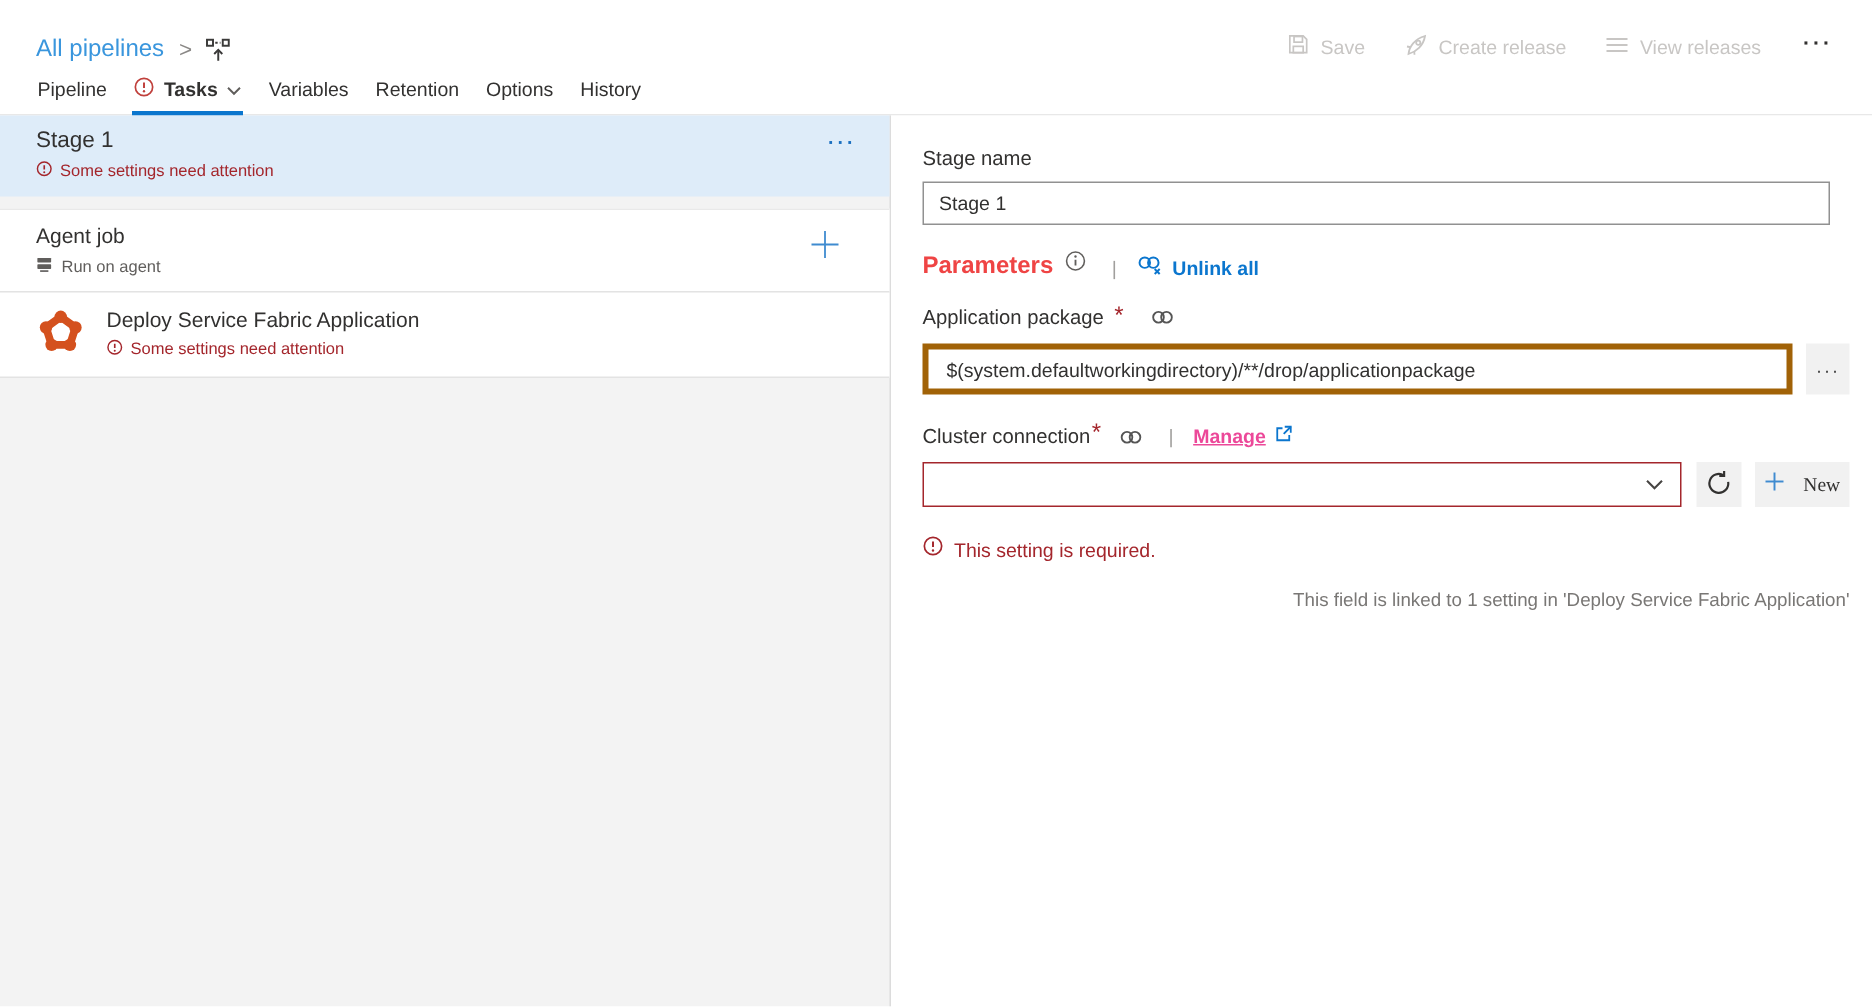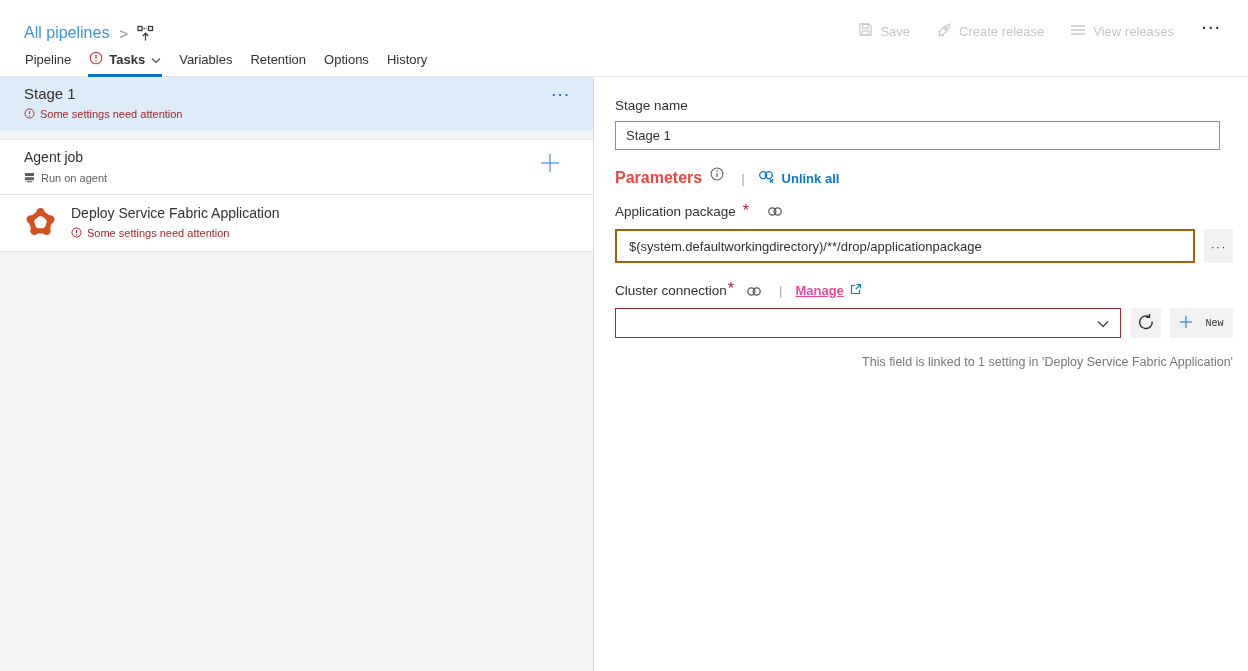--- a/index.html
+++ b/index.html
@@ -57,35 +57,35 @@
   .params-row { margin-top:19px; display:flex; align-items:center; }
   .params-title { font-size:16px; font-weight:600; color:#ef4444; }
   .info-ic { margin-left:8px; display:inline-flex; position:relative; top:-4px; }
   .vdiv { color:#a19f9d; font-size:13px; margin:0 13px 0 17px; }
   .link-btn { display:flex; align-items:center; gap:7px; color:#0b76ce; font-size:13px;
     font-weight:600; text-decoration:none; cursor:pointer; }
   .ap-label-row { margin-top:15px; display:flex; align-items:center; gap:6px; }
   .req { color:#a4262c; margin-left:1px; }
   .chain-ic { margin-left:12px; display:inline-flex; }
   .ap-input-row { margin-top:9px; display:flex; align-items:stretch; gap:9px; }
-  .ap-input { width:580px; height:34px; border:2px solid #a16207; padding:0 12px;
+  .ap-input { width:580px; height:34px; border:4px solid #a16207; padding:0 12px;
     font-family:inherit; font-size:13px; color:#323130; }
   .browse-btn { width:29px; height:34px; background:#f1f1f1; border:none; font-size:13px;
     color:#444; cursor:pointer; letter-spacing:1px; }
   .cc-label-row { margin-top:17px; display:flex; align-items:flex-end; }
   .manage-link { display:flex; align-items:center; gap:6px; color:#ec4899; font-size:13px;
     font-weight:600; cursor:pointer; }
   .manage-link .mtext { text-decoration:underline; }
   .cc-control-row { margin-top:10px; display:flex; align-items:center; gap:10px; }
   .cc-dropdown { width:506px; height:30px; border:1.5px solid #a4262c; display:flex;
     align-items:center; justify-content:flex-end; padding-right:11px; cursor:pointer; background:#fff; }
   .sq-btn { width:30px; height:30px; background:#f1f1f1; border:none; display:flex;
     align-items:center; justify-content:center; cursor:pointer; }
   .new-btn { height:30px; width:63px; background:#f1f1f1; border:none; display:flex;
-    align-items:center; justify-content:center; gap:12px; font-family:Liberation Mono, monospace; font-size:10px;
+    align-items:center; justify-content:center; gap:12px; font-family:Liberation Serif, serif; font-size:13px;
     color:#323130; cursor:pointer; margin-left:-1px; }
   .error-row { margin-top:19px; display:flex; align-items:center; gap:7px; }
   .error-text { font-size:13px; color:#a4262c; }
   .linked-note { margin-top:17px; font-size:12.5px; color:#797775;text-align:right; }
 </style>
 </head>
 <body>
 
 <div class="app">
 
@@ -363,18 +363,30 @@
                 <g stroke="#3f8bd0" stroke-width="1.3">
               <line x1="7" y1="1" x2="7" y2="13"></line>
                   <line x1="1" y1="7" x2="13" y2="7"></line>
             </g>
               </svg>
           </span>
           <span>New</span>
         </button>
       </div>
 
+      <div class="error-row">
+        <span>
+          <svg width="14" height="14" viewBox="0 0 16 16">
+              <g stroke="#a4262c" fill="none">
+            <circle cx="8" cy="8" r="6.6" stroke-width="1.3"></circle>
+            <line x1="8" y1="4.6" x2="8" y2="8.8" stroke-width="1.5"></line>
+            <circle cx="8" cy="11.4" r="0.9" fill="#a4262c" stroke="none"></circle>
+          </g>
+            </svg>
+        </span>
+        <span class="error-text">This setting is required.</span>
+      </div>
 
       <div class="linked-note">This field is linked to 1 setting in 'Deploy Service Fabric Application'</div>
 
     </div>
   </div>
 </div>
 
 </body></html>

